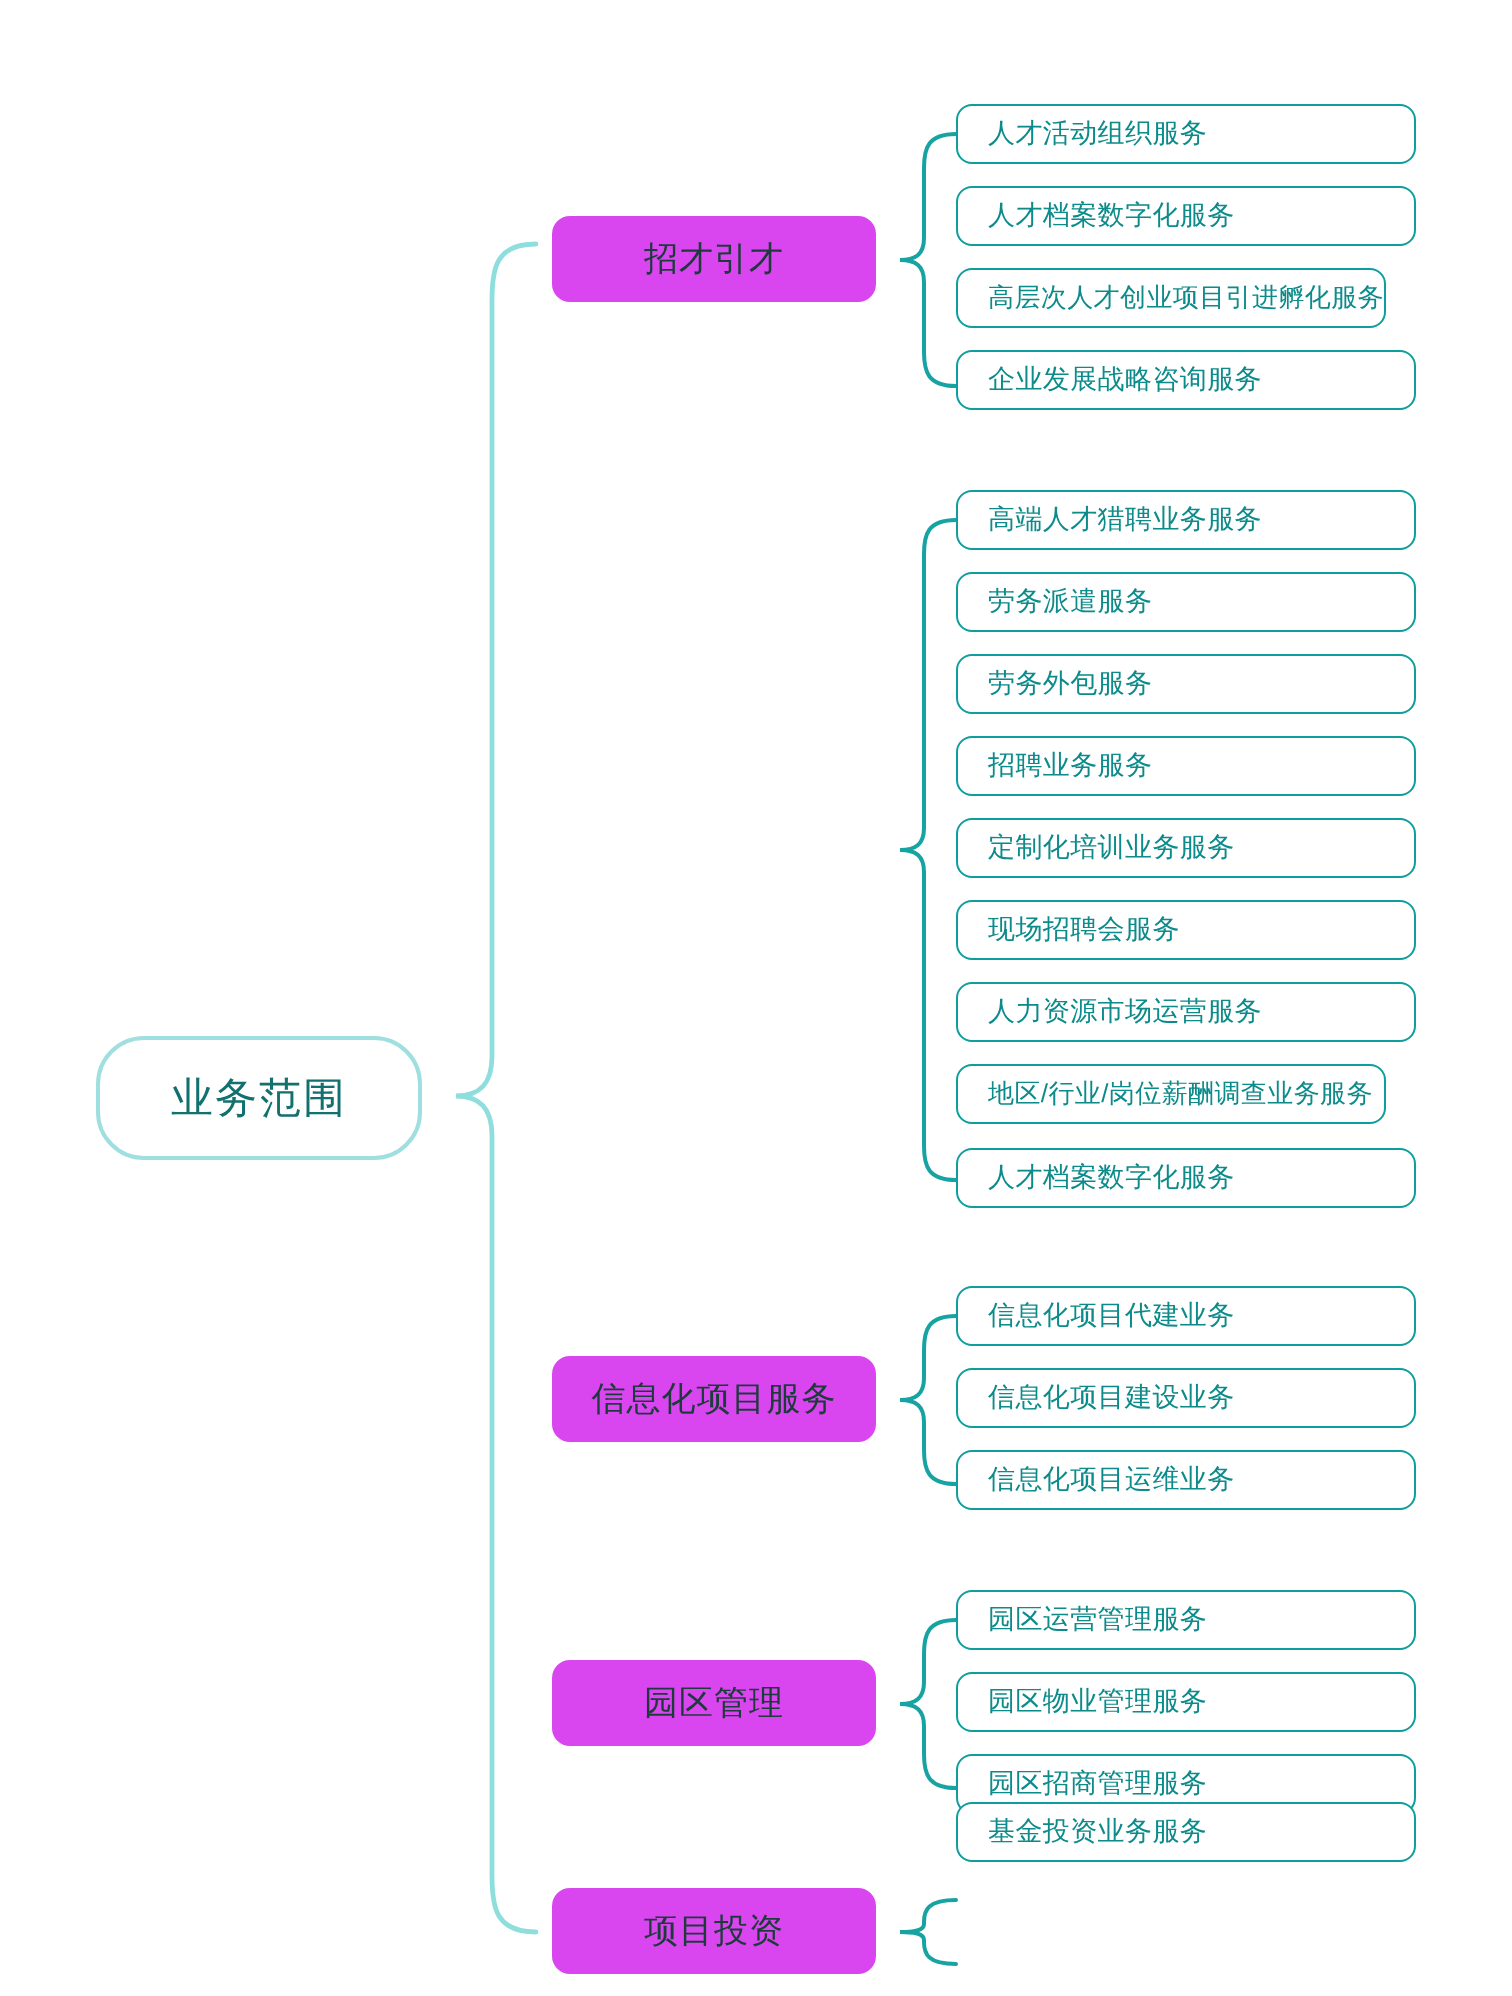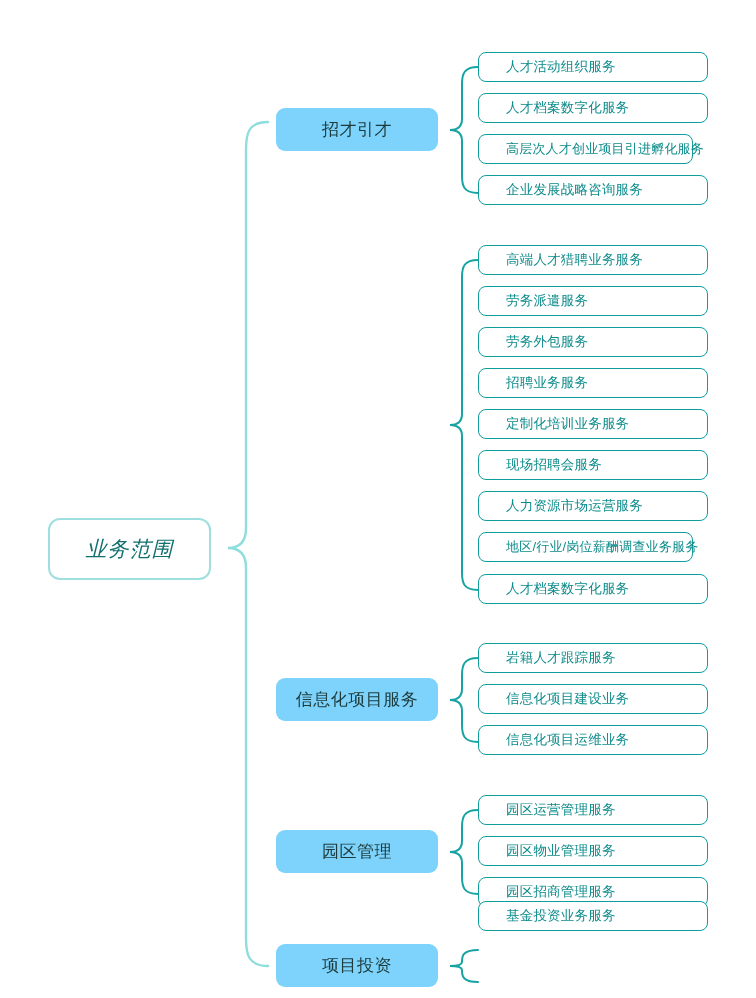--- a/index.html
+++ b/index.html
@@ -32,52 +32,51 @@
     align-items: center;
     white-space: nowrap;
   }
   
   .node-root {
     left: 48px;
     top: 518px;
     width: 163px;
     height: 62px;
     border: 2px solid #9fdfdf;
-    border-radius: 12px;
+    border-radius: 24px;
     background: #ffffff;
     justify-content: center;
     color: #12706f;
     font-size: 21px;
     letter-spacing: 1px;
-    font-style: italic;
   }
   
   .node-l2 {
     left: 276px;
     width: 162px;
     height: 43px;
     border-radius: 9px;
-    background: #7dd3fc;
+    background: #d946ef;
     border: none;
     justify-content: center;
     color: #1d3b3b;
     font-size: 17px;
     letter-spacing: 0.5px;
   }
   
   .node-l3 {
     left: 478px;
     width: 230px;
     height: 30px;
     border: 1.5px solid #0f9e9e;
     border-radius: 8px;
     background: #ffffff;
     color: #0d8b8b;
     font-size: 13.5px;
-    padding-left: 27px;
+    padding-left: 15px;
     letter-spacing: 0.2px;
   }
   .node-l3.wide {
     width: 215px;
     font-size: 13px;
   }
 </style>
 </head>
 <body>
 
@@ -182,21 +181,21 @@
   </div>
   <div class="node node-l3" style="top:574px">
     <span>人才档案数字化服务</span>
   </div>
 
   <div class="node node-l2" style="top:678px">
     <span>信息化项目服务</span>
   </div>
 
   <div class="node node-l3" style="top:643px">
-    <span>岩籍人才跟踪服务</span>
+    <span>信息化项目代建业务</span>
   </div>
   <div class="node node-l3" style="top:684px">
     <span>信息化项目建设业务</span>
   </div>
   <div class="node node-l3" style="top:725px">
     <span>信息化项目运维业务</span>
   </div>
 
   <div class="node node-l2" style="top:830px">
     <span>园区管理</span>

